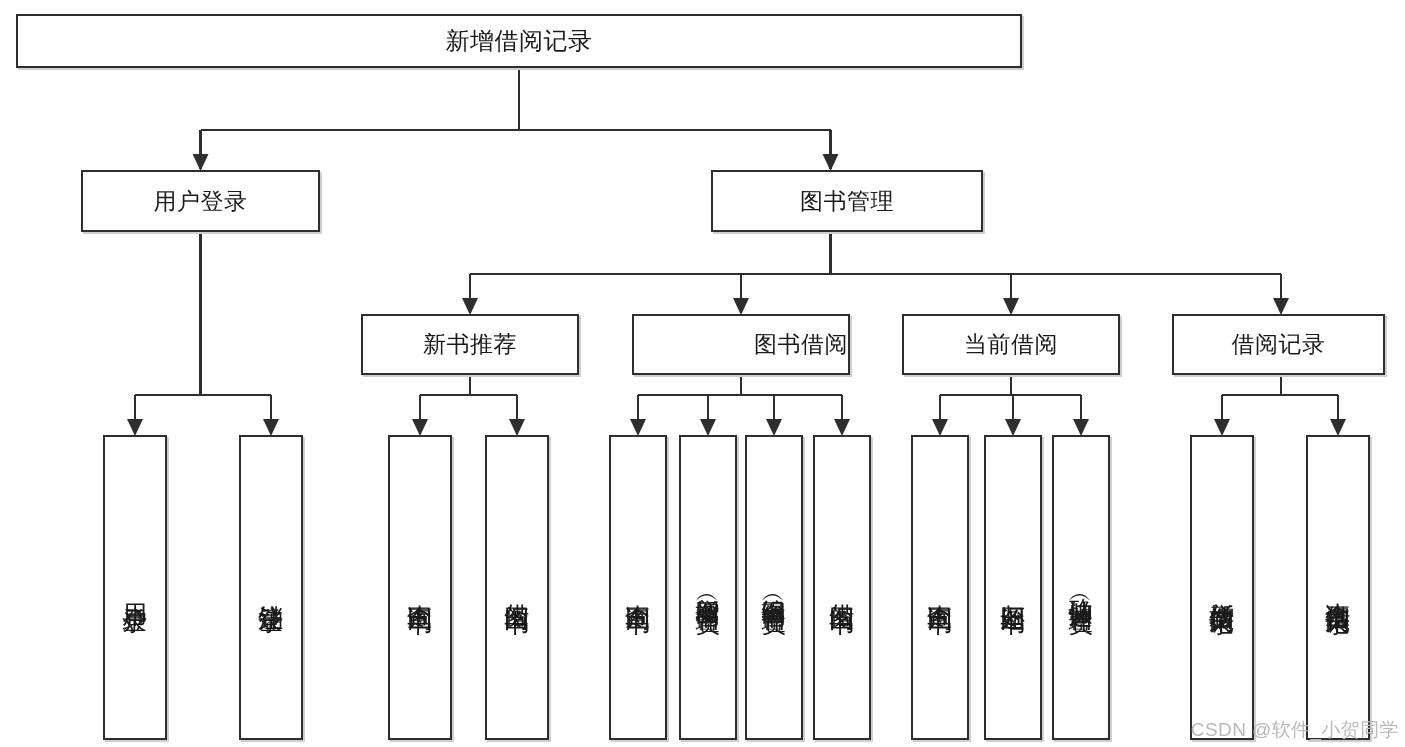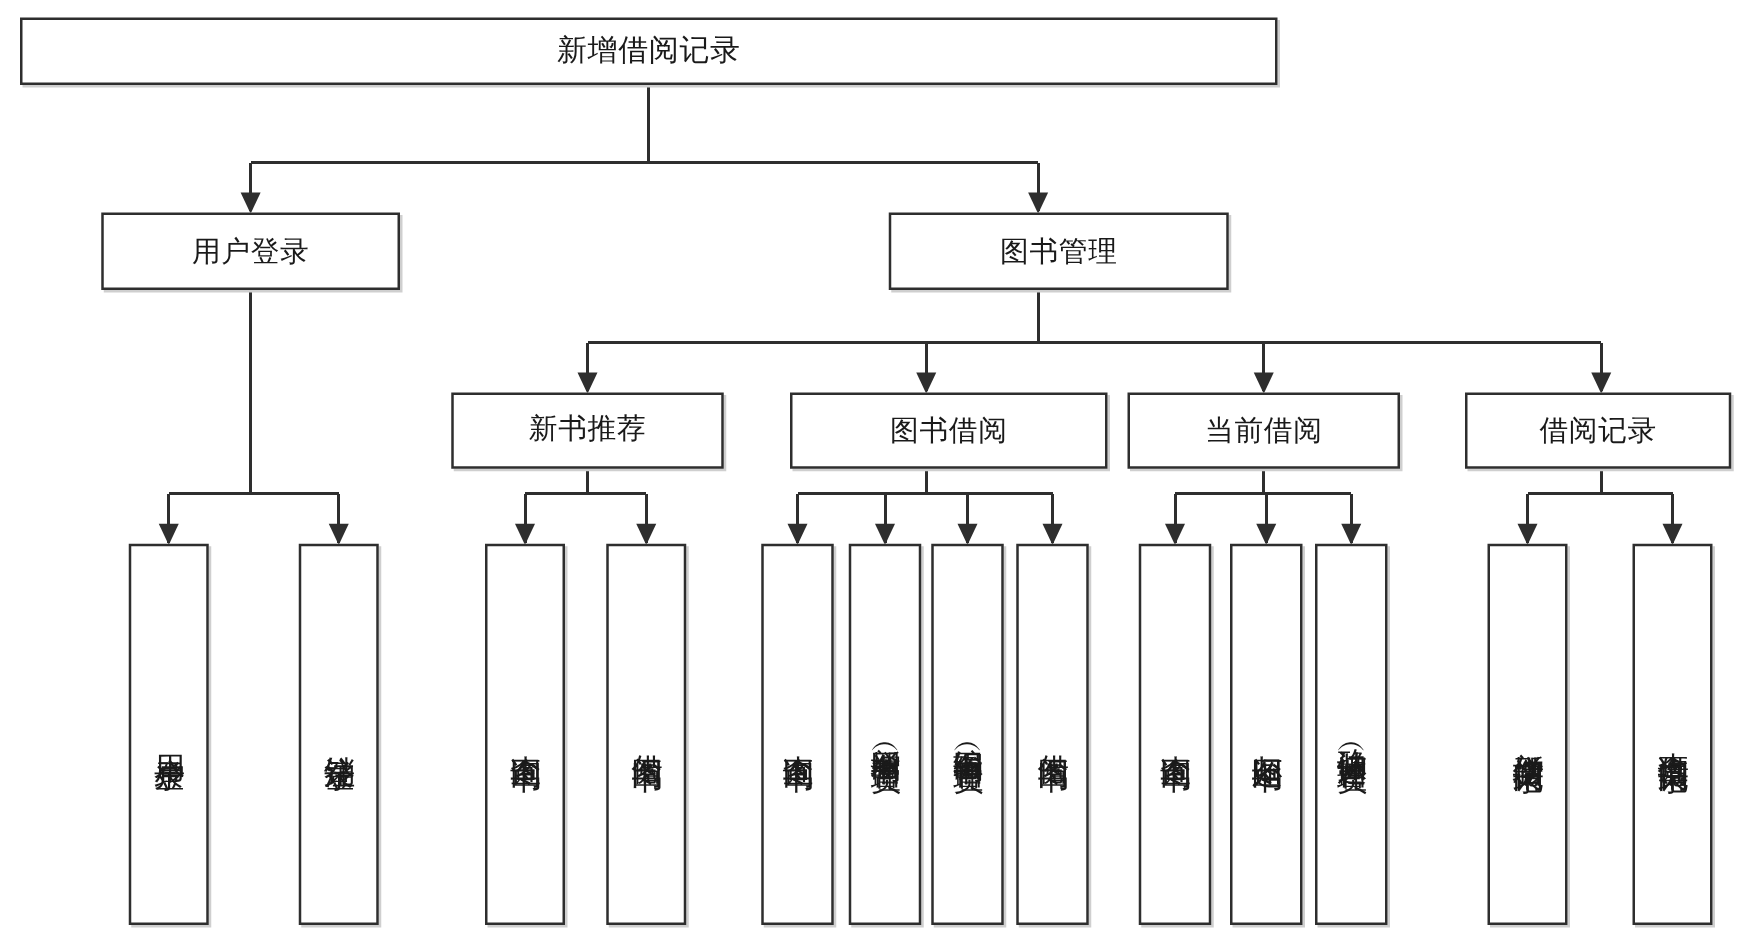--- a/index.html
+++ b/index.html
@@ -138,24 +138,24 @@
   <div id="nodes">
       <div class="node h root" style="left: 16px; top: 14px; width: 1006px; height: 54px;">
         <span class="label">新增借阅记录</span>
       </div>
       <div class="node h" style="left: 81px; top: 170px; width: 239px; height: 62px;">
         <span class="label">用户登录</span>
       </div>
       <div class="node h" style="left: 711px; top: 170px; width: 272px; height: 62px;">
         <span class="label">图书管理</span>
       </div>
-      <div class="node h" style="left: 361px; top: 314px; width: 218px; height: 61px; font-family: Liberation Mono, monospace;">
+      <div class="node h" style="left: 361px; top: 314px; width: 218px; height: 61px;">
         <span class="label">新书推荐</span>
       </div>
-      <div class="node h" style="left: 632px; top: 314px; width: 254px; height: 61px;">
+      <div class="node h" style="left: 632px; top: 314px; width: 218px; height: 61px; justify-content: flex-end;">
         <span class="label">图书借阅</span>
       </div>
       <div class="node h" style="left: 902px; top: 314px; width: 218px; height: 61px;">
         <span class="label">当前借阅</span>
       </div>
       <div class="node h" style="left: 1172px; top: 314px; width: 213px; height: 61px;">
         <span class="label">借阅记录</span>
       </div>
       <div class="node v" style="left: 103px; top: 435px; width: 64px; height: 305px;">
         <span class="label">用户登录</span>
@@ -190,13 +190,14 @@
       <div class="node v tall" style="left: 1052px; top: 435px; width: 58px; height: 305px;">
         <span class="label">确认归还（管理员）</span>
       </div>
       <div class="node v" style="left: 1190px; top: 435px; width: 64px; height: 305px;">
         <span class="label">新增借阅记录</span>
       </div>
       <div class="node v" style="left: 1306px; top: 435px; width: 64px; height: 305px;">
         <span class="label">查询借阅记录</span>
       </div>
     </div>
+  <div id="watermark">CSDN @软件_小贺同学</div>
 </div>
 
 </body></html>

